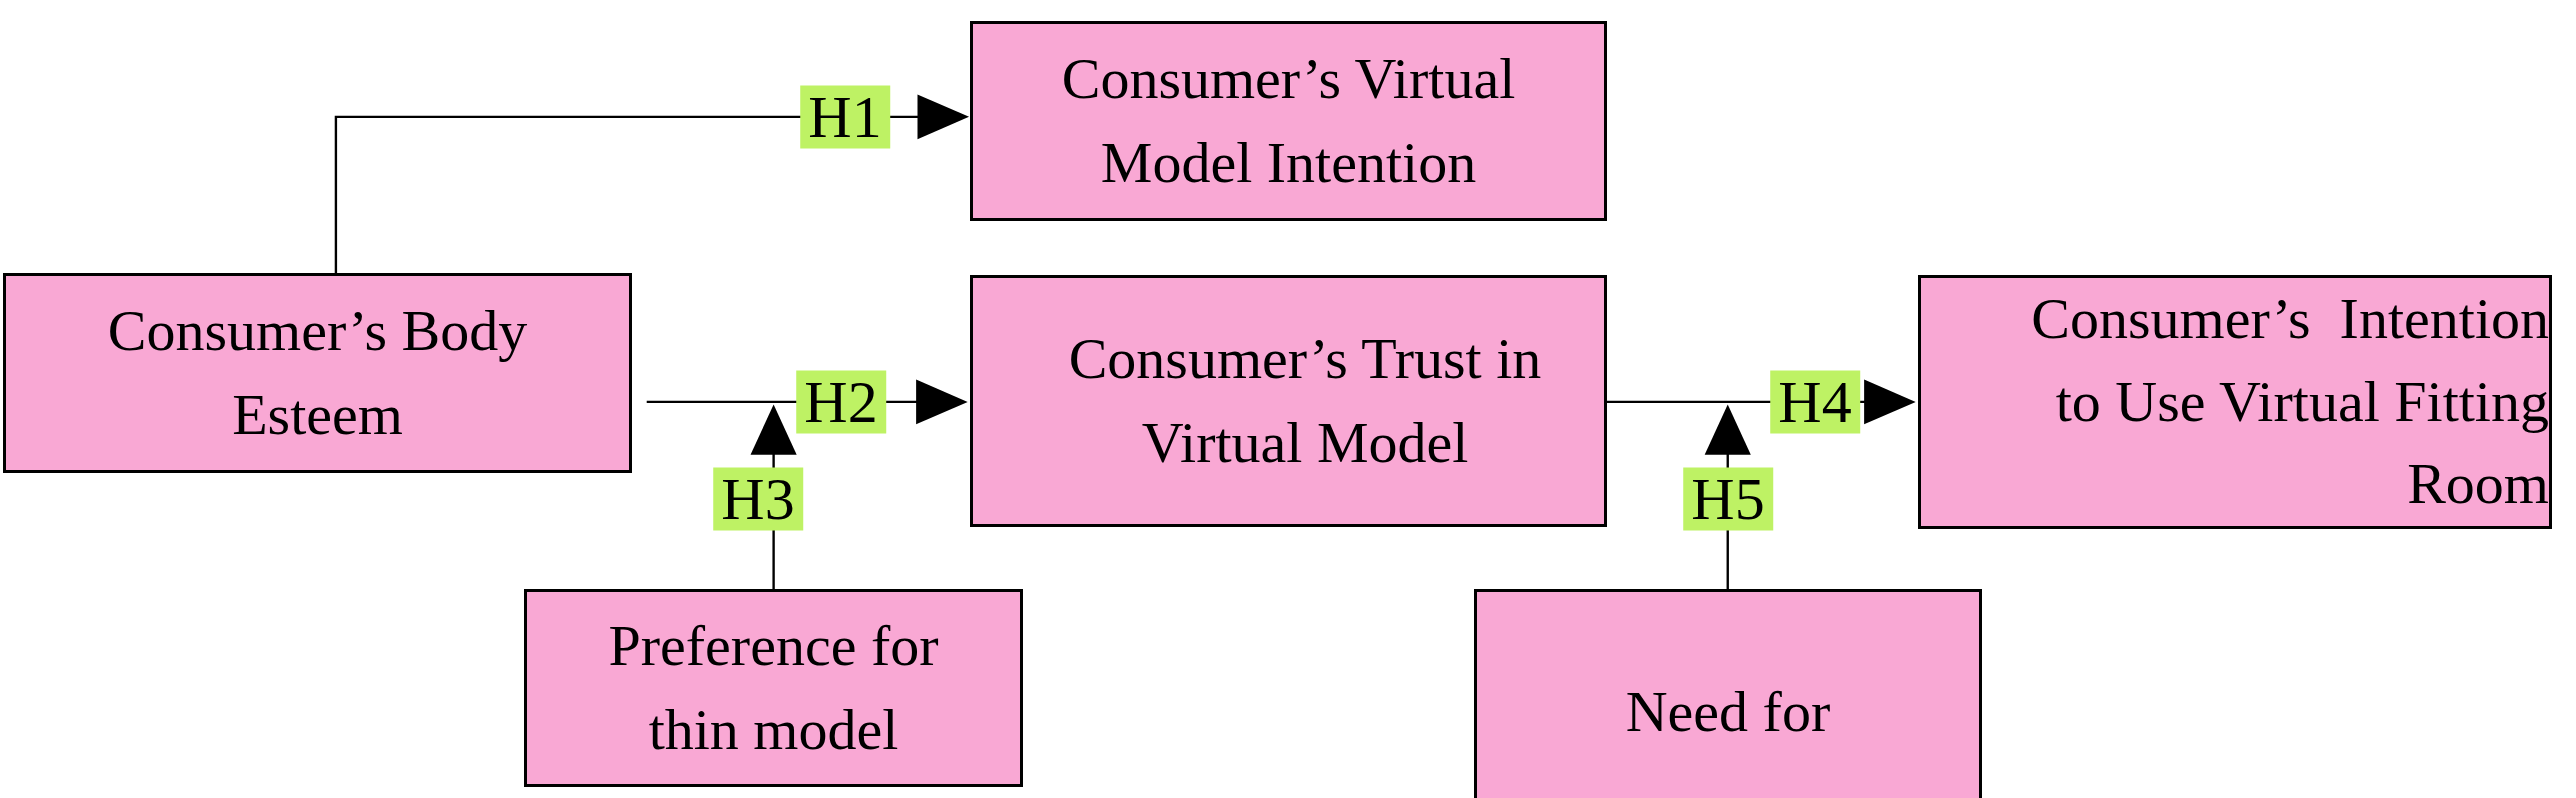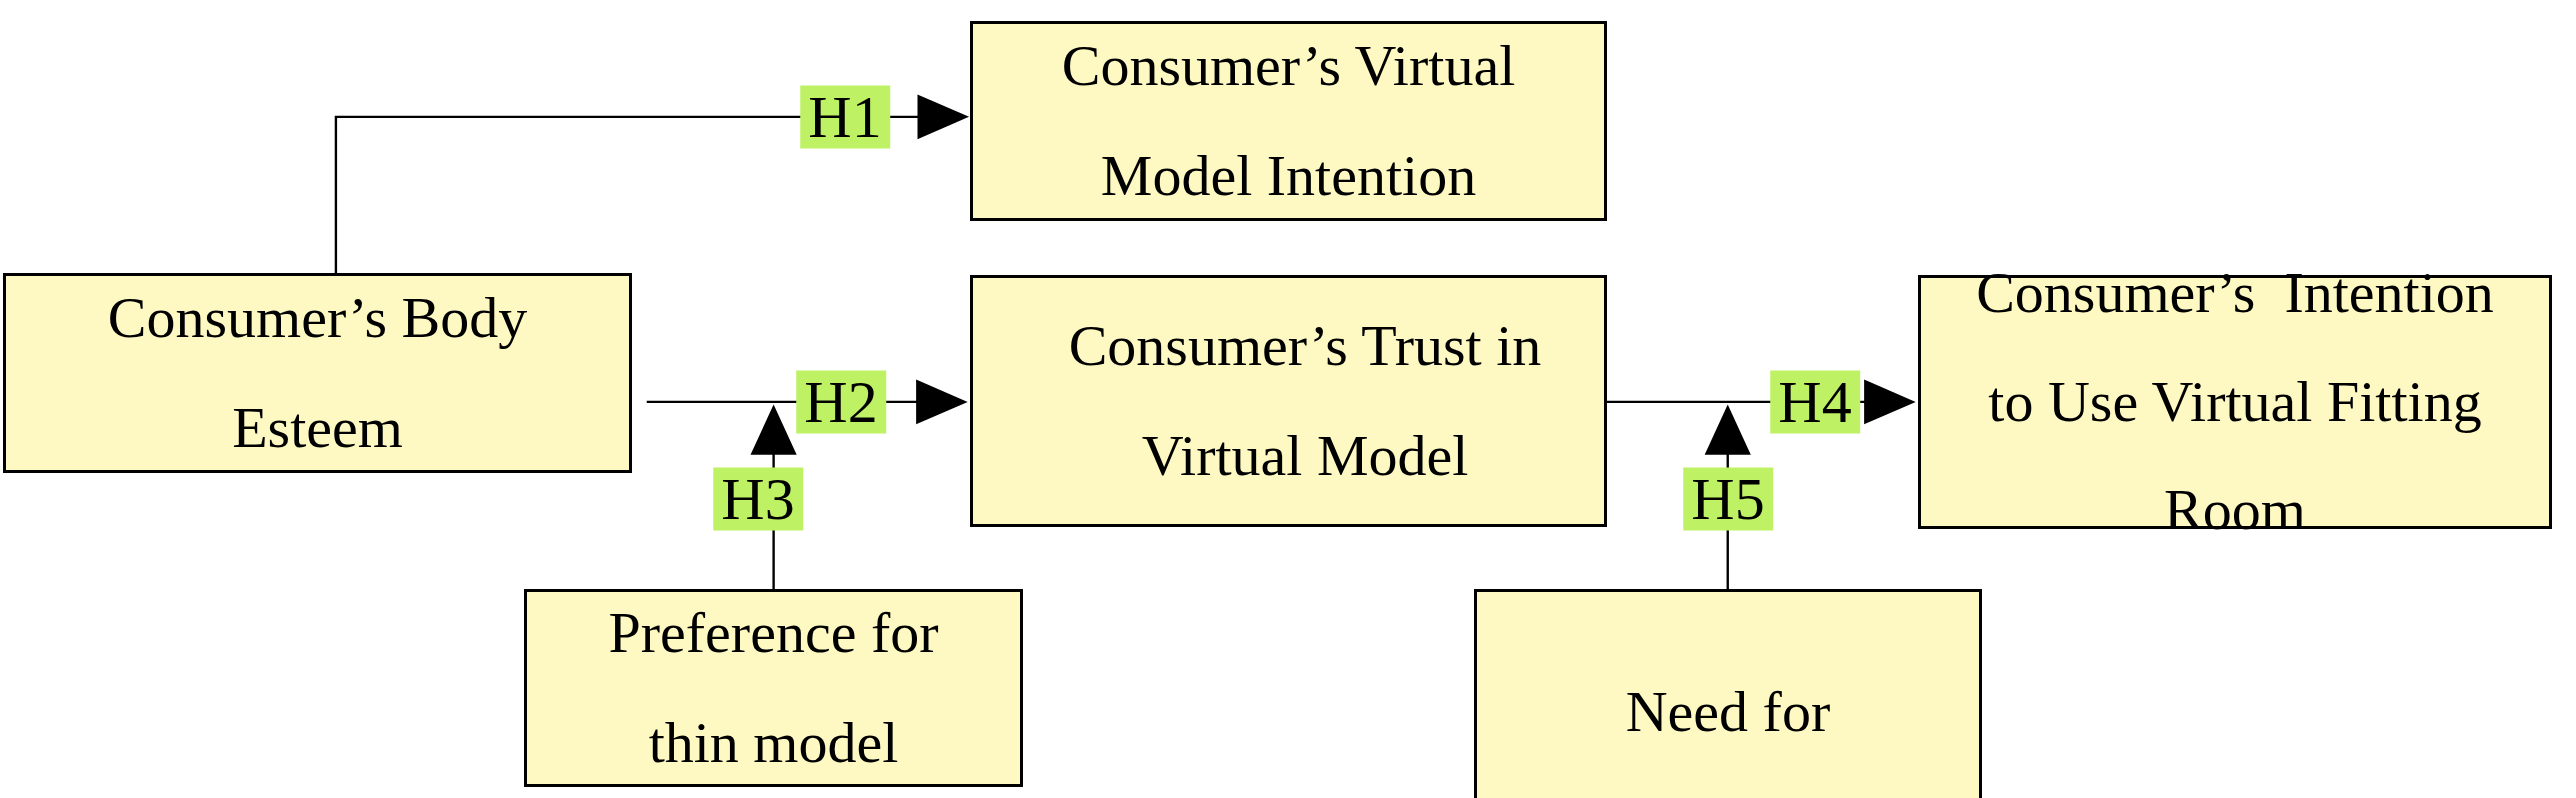--- a/index.html
+++ b/index.html
@@ -1,22 +1,22 @@
 <!DOCTYPE html>
 <html style="font-size:11px"><head>
 <meta charset="utf-8">
 <style>
   html,body{margin:0;padding:0;background:#ffffff;}
   body{width:2576px;height:799px;overflow:hidden;
        font-family:"Liberation Serif","DejaVu Serif",serif;color:#000;}
   .canvas{position:relative;width:2576px;height:799px;background:#ffffff;}
-  .box{position:absolute;box-sizing:border-box;background:#fef9c3;
+  .box{position:absolute;box-sizing:border-box;background:#f9a8d4;
        border:3.4px solid #000;display:flex;flex-direction:column;
        align-items:center;justify-content:center;text-align:center;
-       font-size:58px;line-height:1.45;gap:26px;}
+       font-size:58px;line-height:1.45;}
   .box-line{white-space:pre;}
   .wires{position:absolute;left:0;top:0;width:2576px;height:799px;}
   .hlabel{position:absolute;transform:translate(-50%,-50%);
           background:#bef264;padding:0 8.1px;font-size:60px;line-height:1.05;}
 </style>
 </head>
 <body>
 
 <div class="canvas">
 
@@ -28,21 +28,21 @@
   <div class="box" style="left:970px;top:21px;width:637px;height:200px;">
     <div class="box-line">Consumer’s Virtual</div>
     <div class="box-line">Model Intention</div>
   </div>
 
   <div class="box" style="left:970px;top:275px;width:637px;height:252px;padding-left:33px;">
     <div class="box-line">Consumer’s Trust in</div>
     <div class="box-line">Virtual Model</div>
   </div>
 
-  <div class="box" style="left:1918px;top:275px;width:634px;height:254px;line-height:1.42;">
+  <div class="box" style="left:1918px;top:275px;width:634px;height:254px;line-height:1.42;align-items:flex-end;">
     <div class="box-line">Consumer’s  Intention</div>
     <div class="box-line">to Use Virtual Fitting</div>
     <div class="box-line">Room</div>
   </div>
 
   <div class="box" style="left:524px;top:589px;width:499px;height:198px;">
     <div class="box-line">Preference for</div>
     <div class="box-line">thin model</div>
   </div>
 

